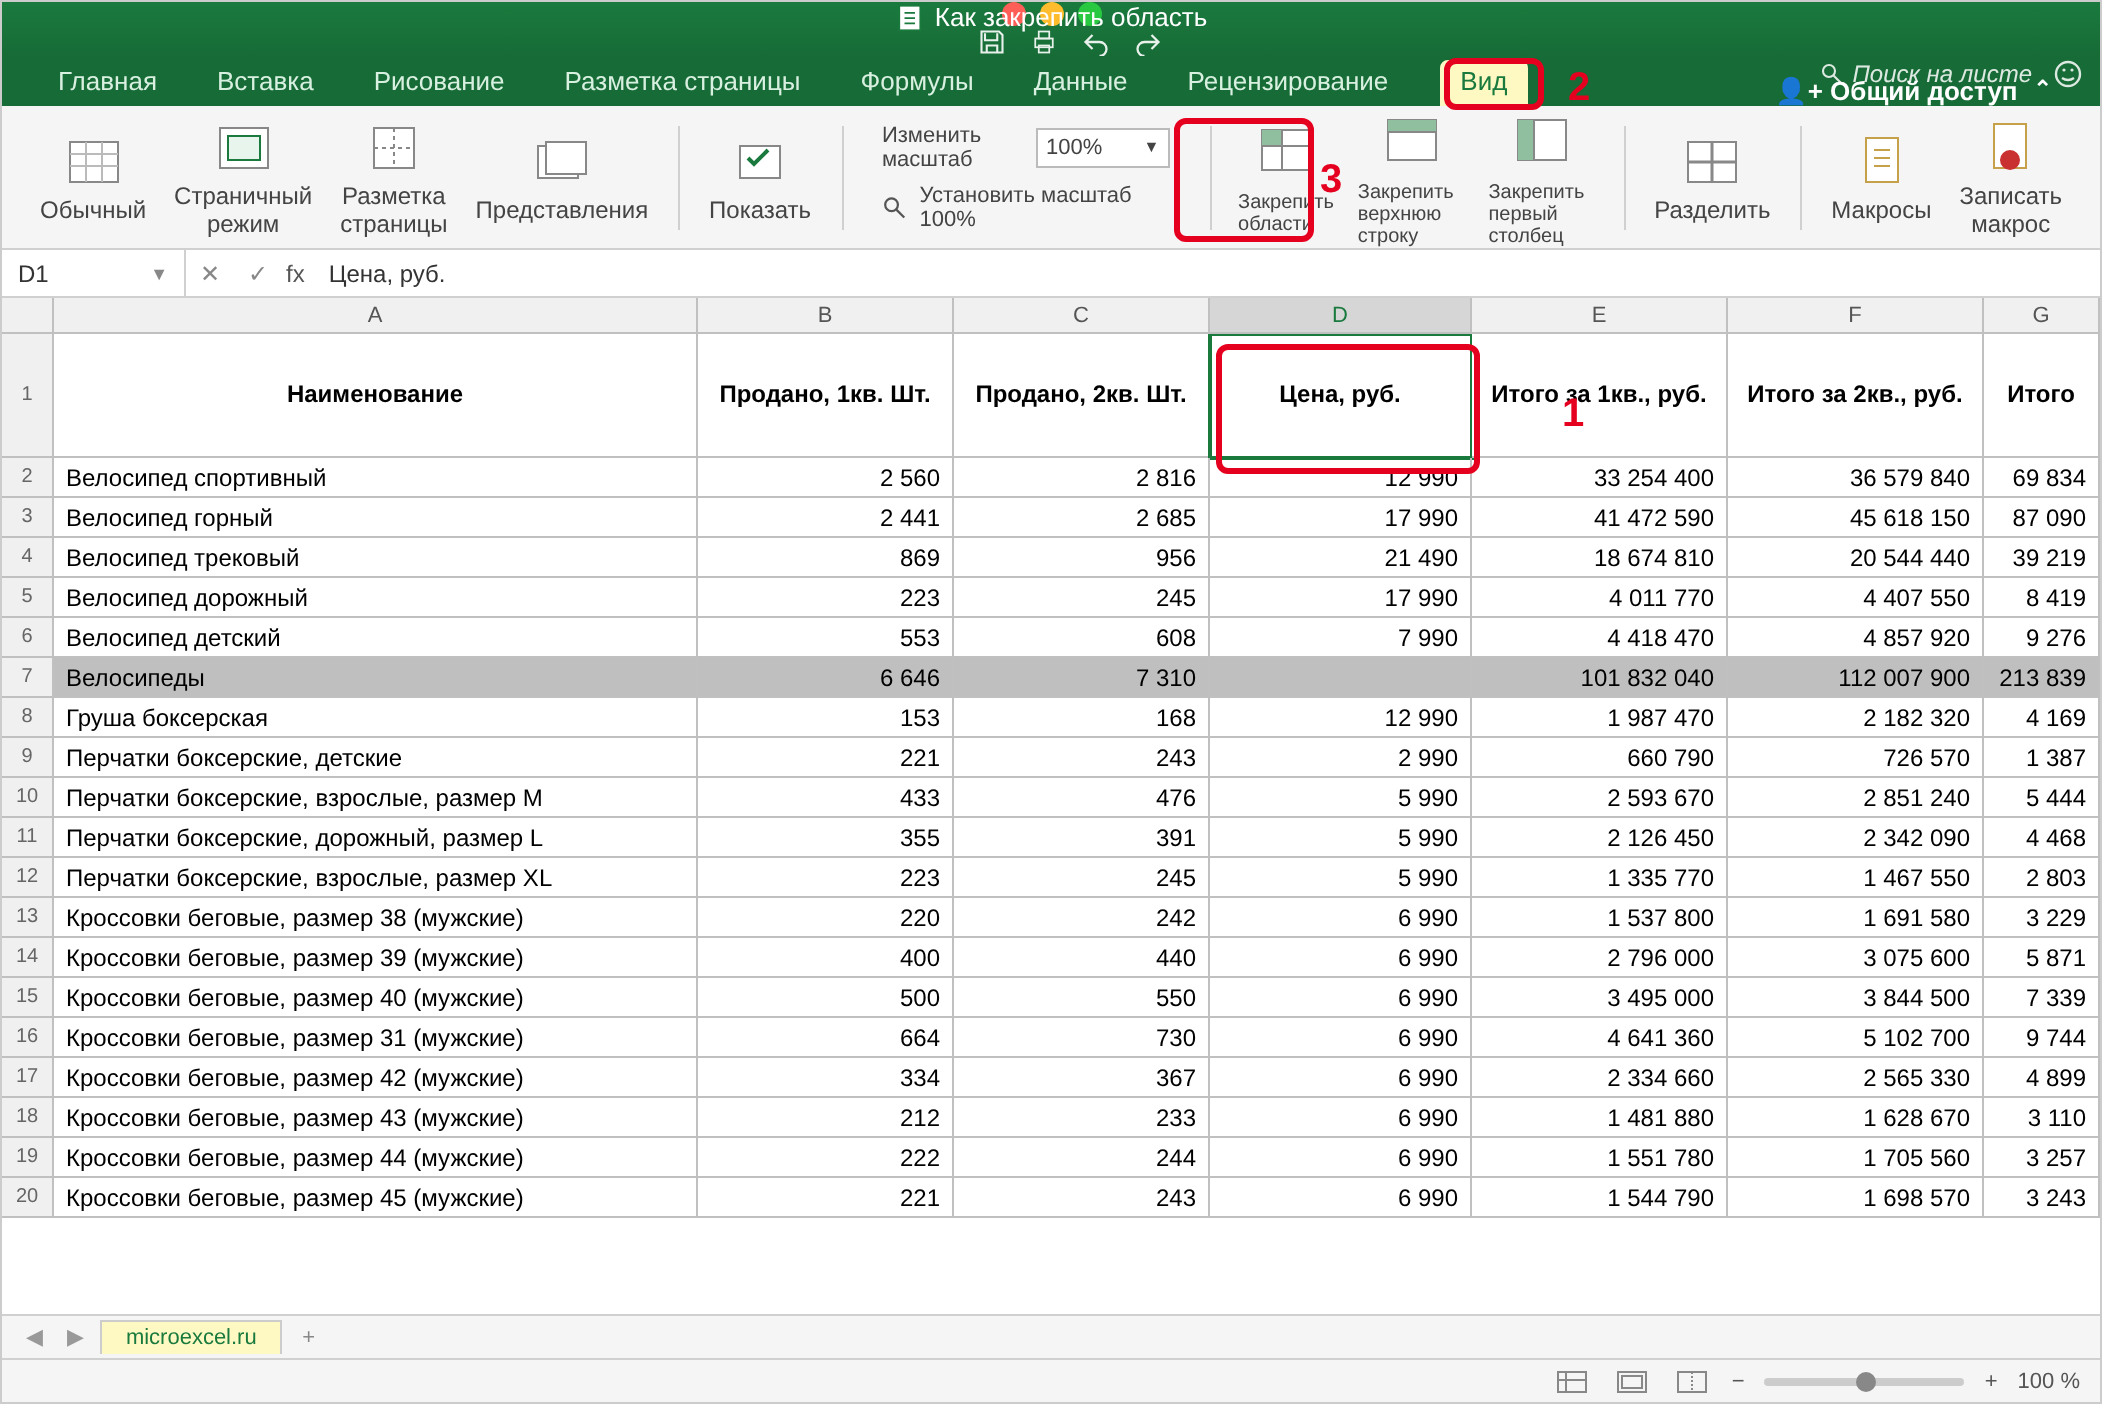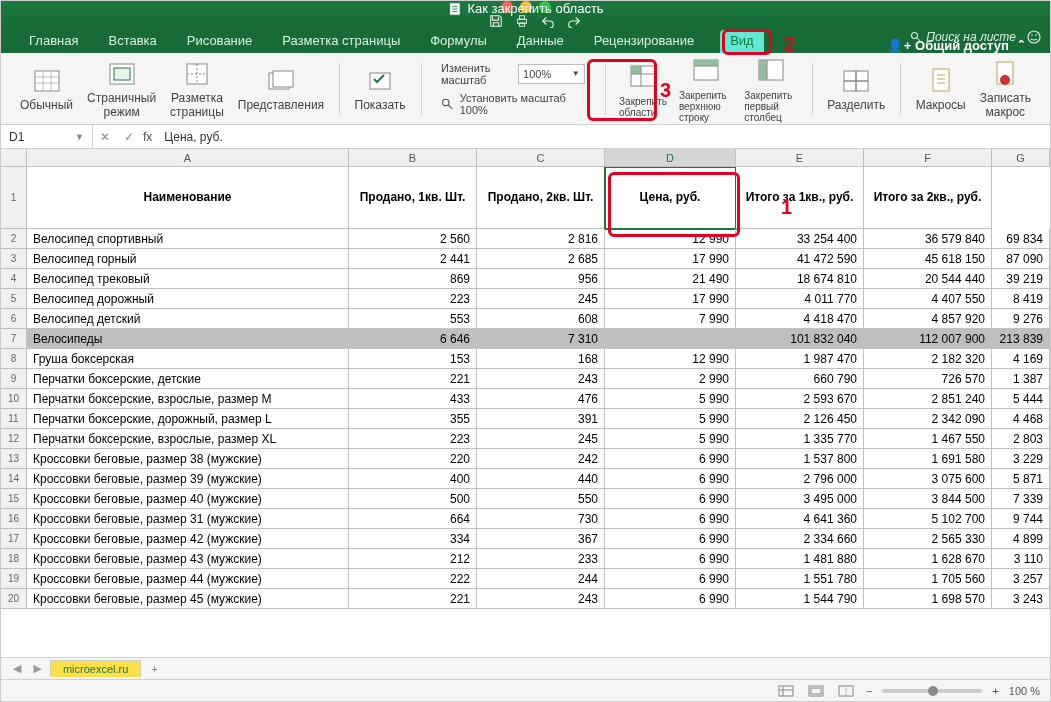--- a/index.html
+++ b/index.html
@@ -17,21 +17,21 @@
 .qa-btn { width: 16px; height: 16px; display: flex; align-items: center; justify-content: center; color: #fff; opacity: 0.9; }
 .qa-btn svg { width: 14px; height: 14px; fill: #fff; }
 .title-center { position: absolute; left: 50%; transform: translateX(-50%); display: flex; align-items: center; gap: 6px; font-size: 13px; }
 .title-center .doc-icon { width: 14px; height: 14px; }
 .title-right { margin-left: auto; display: flex; align-items: center; gap: 10px; font-size: 12px; opacity: 0.85; }
 .search-field { display: flex; align-items: center; gap: 4px; font-style: italic; }
 
 
 .tabs { height: 24px; background: #176b36; display: flex; align-items: flex-end; padding: 0 24px; gap: 22px; color: #d8f0e0; font-size: 13px; }
 .tab { padding: 3px 4px 5px; cursor: pointer; position: relative; }
-.tab.active { background: #5eead4; color: #1a7a3e; border-radius: 4px 4px 0 0; padding: 3px 10px 5px; font-weight: 500; }
+.tab.active { background: #fef9c3; color: #1a7a3e; border-radius: 4px 4px 0 0; padding: 3px 10px 5px; font-weight: 500; }
 .tabs-right { margin-left: auto; display: flex; align-items: flex-start; gap: 8px; color: #fff; font-weight: 600; }
 .tabs-right .chev { font-size: 11px; }
 
 
 .ribbon { height: 72px; background: #f5f5f5; border-bottom: 1px solid #d0d0d0; display: flex; align-items: center; padding: 4px 14px; gap: 4px; font-size: 10px; color: #444; }
 .rgroup { display: flex; flex-direction: column; align-items: center; gap: 2px; padding: 0 5px; }
 .rgroup .ricon { width: 32px; height: 32px; display: flex; align-items: center; justify-content: center; }
 .rgroup .rlabel { text-align: center; line-height: 1.1; font-size: 12px; }
 .rsep { width: 1px; height: 52px; background: #d0d0d0; margin: 0 6px; }
 .zoom-area { display: flex; flex-direction: column; gap: 6px; padding: 0 10px; font-size: 11px; }
@@ -69,21 +69,21 @@
 .header-row .cell { font-weight: 700; justify-content: center; text-align: center; white-space: normal; line-height: 1.2; background: #fff; }
 .header-row .cell:first-of-type { justify-content: center; font-weight: 700; }
 .row.subtotal .cell { background: #bfbfbf; font-weight: 400; }
 .row.subtotal .cell.a { font-weight: 400; }
 
 .selected-cell { outline: 2px solid #1a7a3e; outline-offset: -1px; }
 
 
 .sheet-tabs { height: 22px; border-top: 1px solid #d0d0d0; display: flex; align-items: center; padding: 0 8px; gap: 4px; font-size: 11px; background: #f5f5f5; }
 .sheet-nav { color: #999; padding: 0 4px; }
-.sheet-tab { background: #fde047; border: 1px solid #ccc; border-bottom: none; padding: 2px 12px; color: #1a7a3e; font-weight: 500; }
+.sheet-tab { background: #fef9c3; border: 1px solid #ccc; border-bottom: none; padding: 2px 12px; color: #1a7a3e; font-weight: 500; }
 .add-sheet { width: 18px; height: 18px; display: flex; align-items: center; justify-content: center; color: #888; }
 
 
 .status-bar { height: 22px; background: #f5f5f5; border-top: 1px solid #d0d0d0; display: flex; align-items: center; justify-content: flex-end; padding: 0 10px; gap: 10px; font-size: 11px; color: #555; }
 .status-bar .view-btn { width: 20px; height: 16px; display: flex; align-items: center; justify-content: center; }
 .zoom-slider { width: 100px; height: 4px; background: #ccc; position: relative; border-radius: 2px; }
 .zoom-slider .thumb { position: absolute; width: 10px; height: 10px; background: #888; border-radius: 50%; top: -3px; left: 46px; }
 
 
 .cA { width: 322px; }
@@ -321,20 +321,21 @@
     </div>
     <div class="grid-body">
       <div class="row header-row">
         <div class="row-h">1</div>
         <div class="cell cA">Наименование</div>
         <div class="cell cB">Продано, 1кв. Шт.</div>
         <div class="cell cC">Продано, 2кв. Шт.</div>
         <div class="cell cD selected-cell">Цена, руб.</div>
         <div class="cell cE">Итого за 1кв., руб.</div>
         <div class="cell cF">Итого за 2кв., руб.</div>
+        <div class="cell cG">Итого</div>
       </div>
       <div id="data-rows">
           <div class="row">
             <div class="row-h">2</div>
             <div class="cell cA a">Велосипед спортивный</div>
             <div class="cell cB num">2 560</div>
             <div class="cell cC num">2 816</div>
             <div class="cell cD num">12 990</div>
             <div class="cell cE num">33 254 400</div>
             <div class="cell cF num">36 579 840</div>

